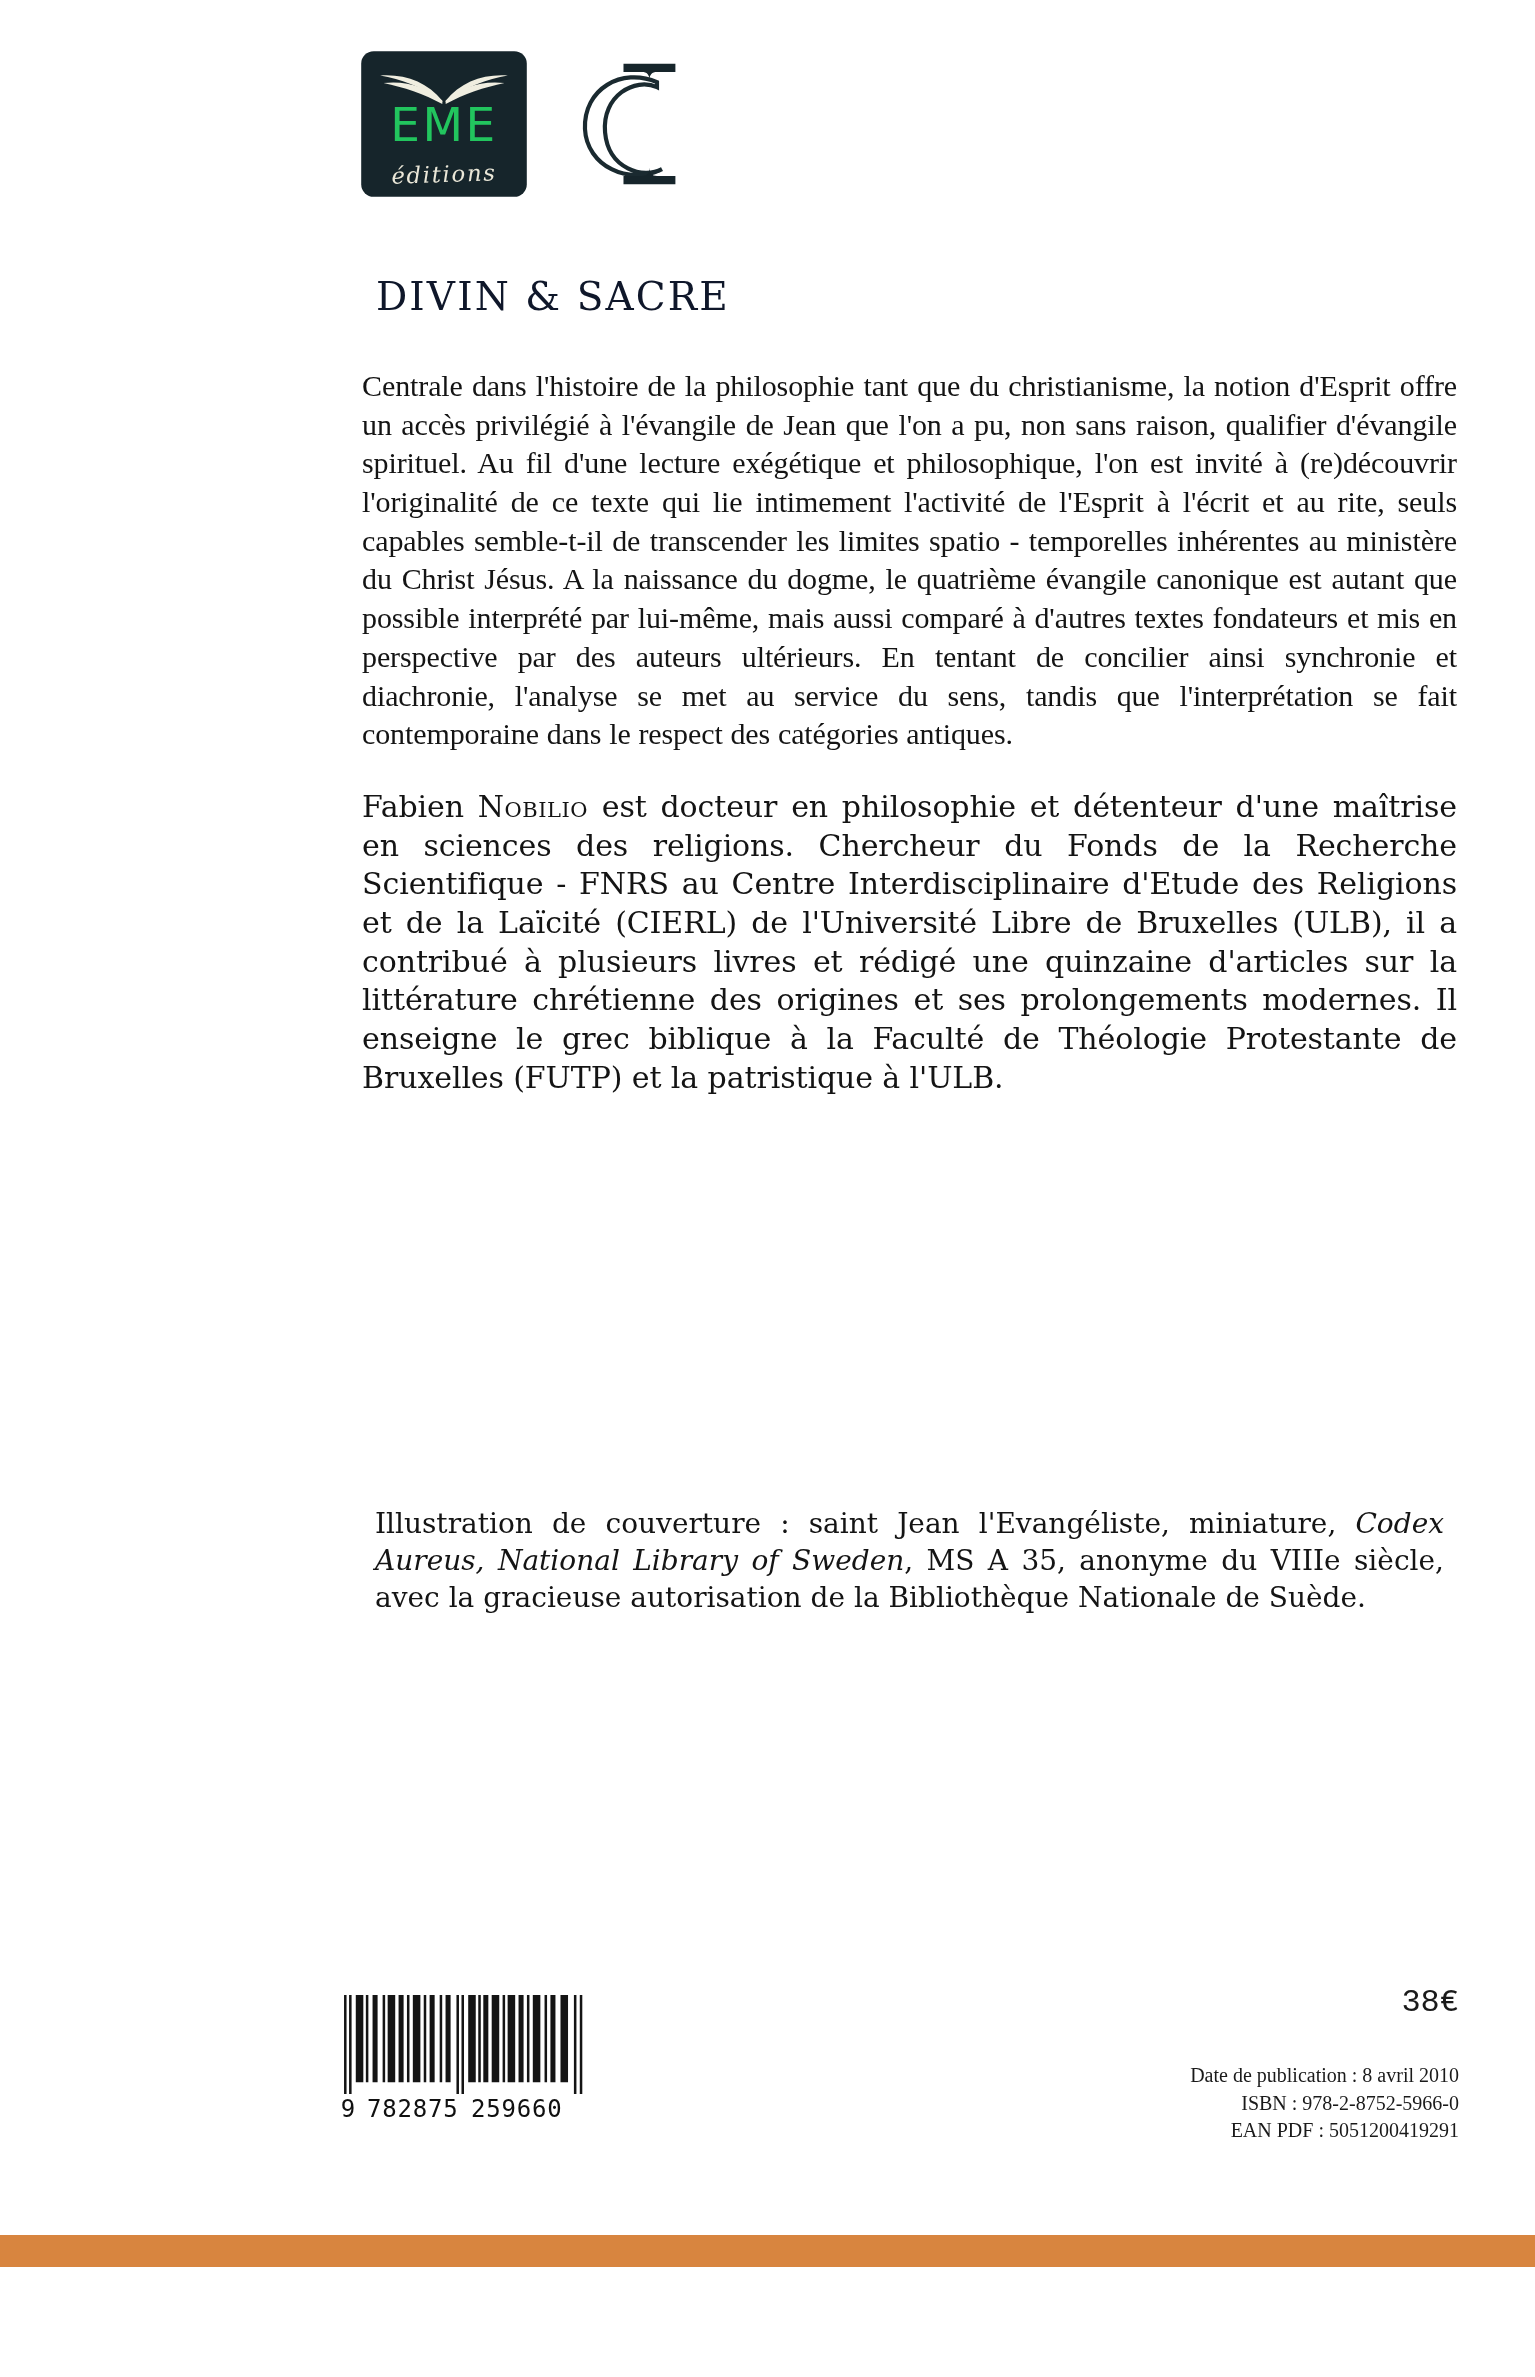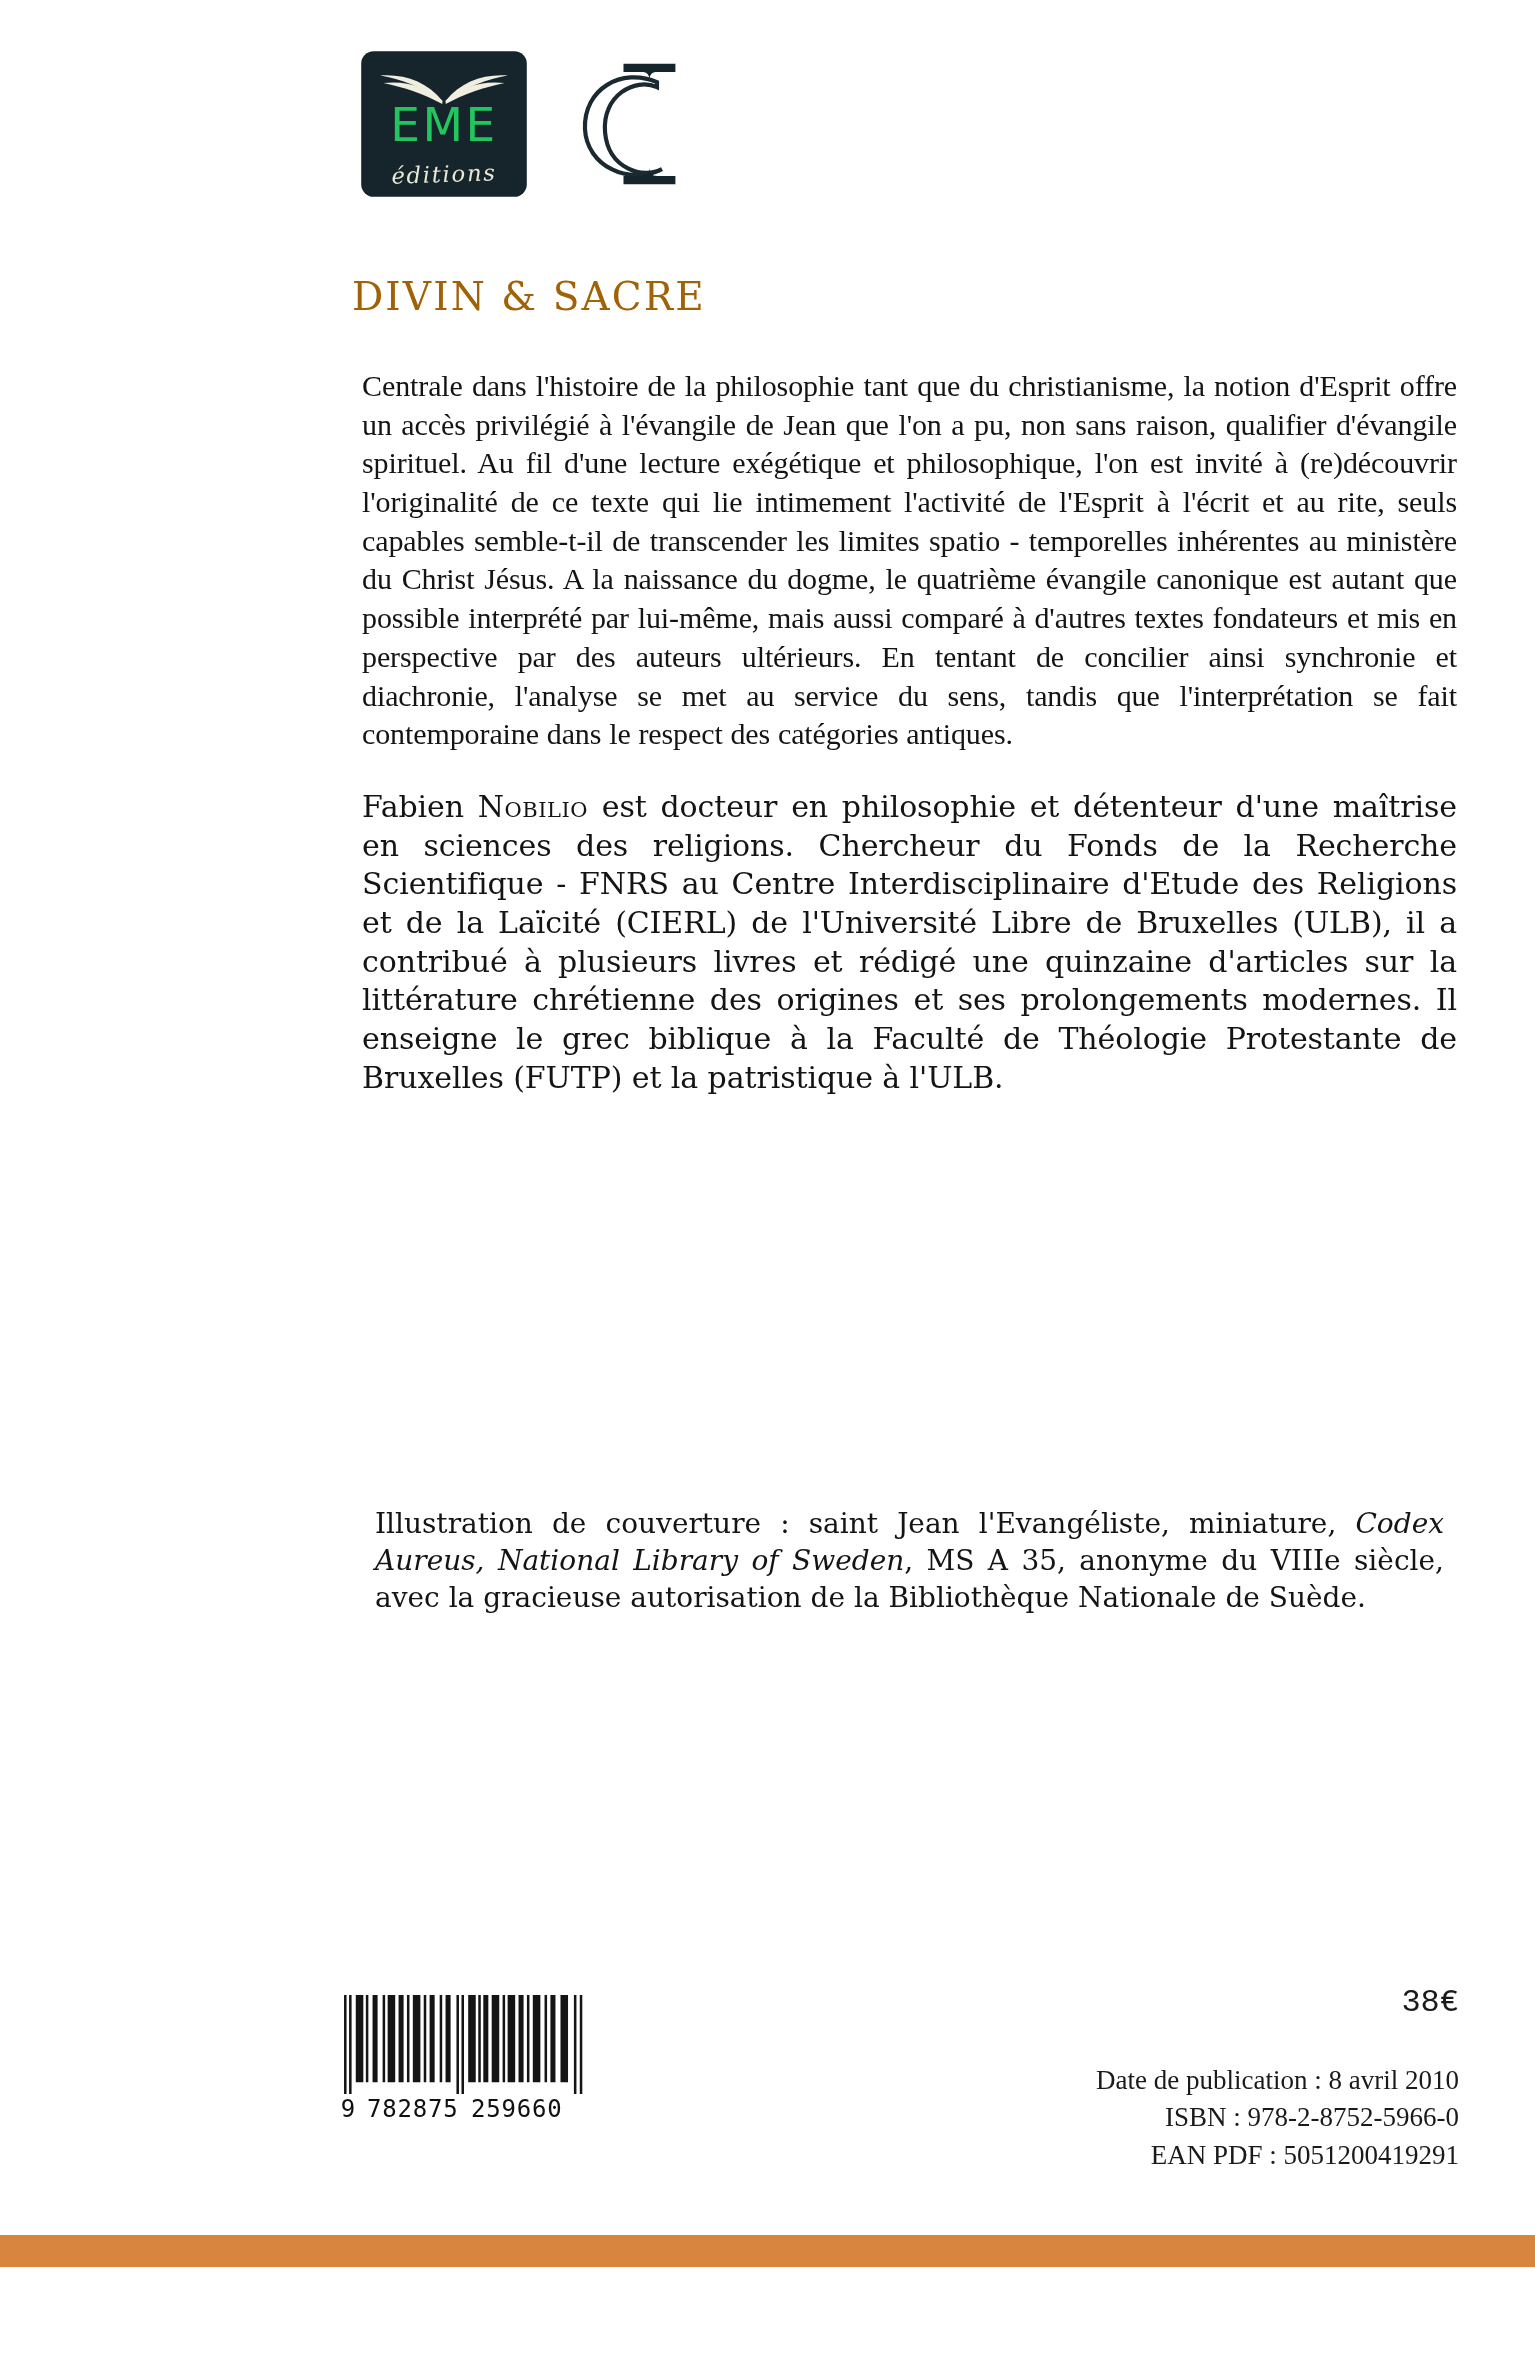--- a/index.html
+++ b/index.html
@@ -73,26 +73,26 @@
 
   .ci-logo {
     width: 126px;
     height: 144px;
     position: relative;
   }
 
   
   .collection-title {
     position: absolute;
-    left: 352px;
+    left: 376px;
     top: 277px;
     font-family: "DejaVu Serif", "Liberation Serif", serif;
     font-size: 39px;
     letter-spacing: 2.1px;
-    color: #a16207;
+    color: #0f172a;
     line-height: 1;
   }
 
   
   .text-col {
     position: absolute;
     left: 362px;
     top: 367px;
     width: 1095px;
   }
@@ -151,21 +151,21 @@
     color: #1a1a1a;
     line-height: 1;
   }
 
   .pubinfo {
     position: absolute;
     right: 76px;
     top: 2062px;
     text-align: right;
     font-family: "Liberation Serif", "DejaVu Serif", serif;
-    font-size: 27px;
+    font-size: 20px;
     line-height: 1.38;
     color: #1a1a1a;
   }
   .pubinfo div { white-space: nowrap; }
 
   
   .barcode-wrap {
     position: absolute;
     left: 339px;
     top: 1995px;

